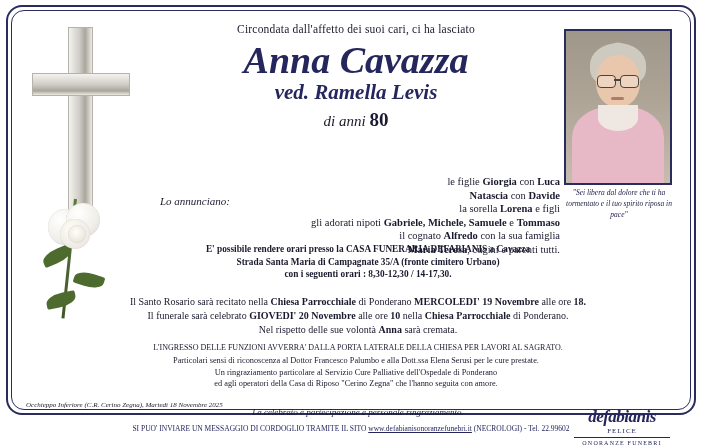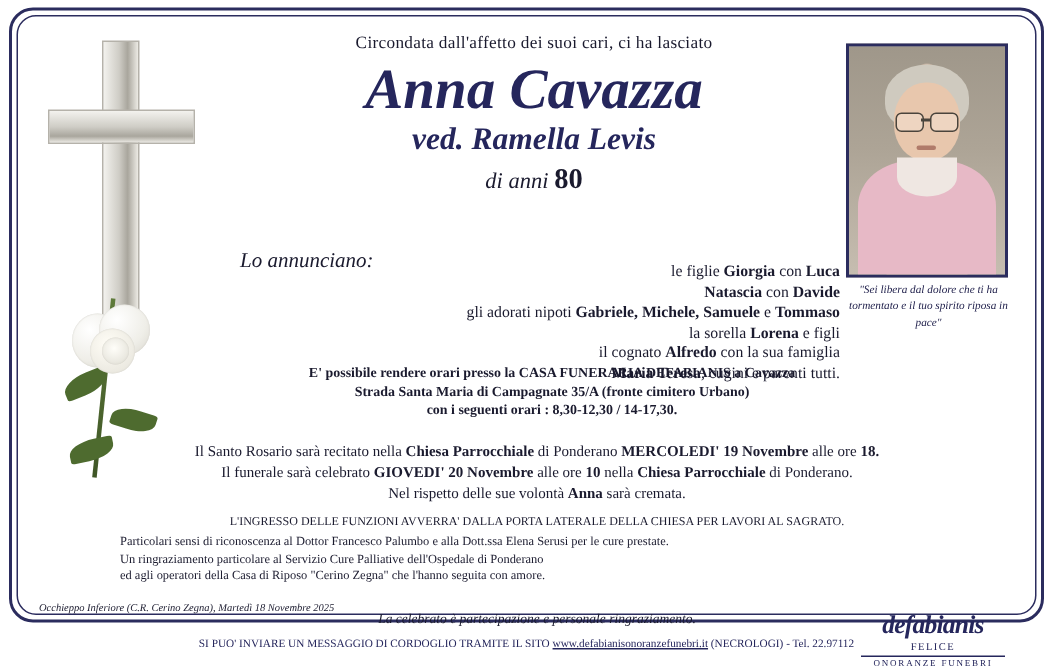--- a/index.html
+++ b/index.html
@@ -127,35 +127,35 @@
     margin-top:-2px;
   }
   .age{font-size:15px;margin-top:4px;font-style:italic;text-align:center;}
   .age b{font-size:19px;font-style:normal;font-weight:bold;}
   
   .family{
     position:absolute;left:150px;top:168px;width:420px;
     font-size:10.5px;line-height:13.5px;
   }
   .fam-label{
-    position:absolute;left:152px;top:160px;font-size:14px;font-style:italic;
+    position:absolute;left:152px;top:188px;font-size:11px;font-style:italic;
   }
   .fam-lines{margin-left:72px;text-align:right;width:330px;}
   .fam-lines div{white-space:nowrap;}
   
   .notice{
     position:absolute;left:150px;top:236px;width:420px;text-align:center;
     font-size:9.3px;line-height:12.5px;
   }
   .rosary{
     position:absolute;left:40px;top:288px;width:620px;text-align:center;
     font-size:10px;line-height:14px;
   }
   .thanks{
-    position:absolute;left:72px;top:348px;width:580px;text-align:left;
+    position:absolute;left:58px;top:348px;width:580px;text-align:center;
     font-size:8.3px;line-height:11.5px;
   }
   .final{
     position:absolute;left:60px;top:400px;width:580px;text-align:center;
     font-size:9px;font-style:italic;
   }
   .place{
     position:absolute;left:18px;top:394px;font-size:7px;font-style:italic;
   }
   
@@ -214,22 +214,22 @@
     <div class="age">
       <span>di anni </span><b>80</b>
     </div>
   </div>
 
   <div class="fam-label">Lo annunciano:</div>
   <div class="family">
     <div class="fam-lines" id="fam-lines">
         <div><span>le figlie </span><b>Giorgia</b><span> con </span><b>Luca</b></div>
         <div><b>Natascia</b><span> con </span><b>Davide</b></div>
+        <div><span>la sorella </span><b>Lorena</b><span> e figli</span></div>
         <div><span>gli adorati nipoti </span><b>Gabriele, Michele, Samuele</b><span> e </span><b>Tommaso</b></div>
-        <div><span>la sorella </span><b>Lorena</b><span> e figli</span></div>
         <div><span>il cognato </span><b>Alfredo</b><span> con la sua famiglia</span></div>
         <div><b>Maria Teresa</b><span>, cugini e parenti tutti.</span></div>
       </div>
   </div>
 
   <div class="notice">
     <div>
       <b><span>E' possibile rendere orari presso la </span><span>CASA FUNERARIA DEFABIANIS</span><span> a Cavazza</span></b>
     </div>
     <div><b>Strada Santa Maria di Campagnate 35/A (fronte cimitero Urbano)</b></div>
@@ -260,14 +260,14 @@
 
   <div class="logo">
     <div class="dl">defabianis</div>
     <div class="felice">FELICE</div>
     <div class="rule"></div>
     <div class="of">ONORANZE FUNEBRI</div>
   </div>
 </div>
 
 <div class="footer">
-  <span>SI PUO' INVIARE UN MESSAGGIO DI CORDOGLIO TRAMITE IL SITO </span><a href="#">www.defabianisonoranzefunebri.it</a><span> (NECROLOGI) - Tel. 22.97112</span>
+  <span>SI PUO' INVIARE UN MESSAGGIO DI CORDOGLIO TRAMITE IL SITO </span><a href="#">www.defabianisonoranzefunebri.it</a><span> (NECROLOGI) - Tel. 22.99602</span>
 </div>
 
 </body></html>

